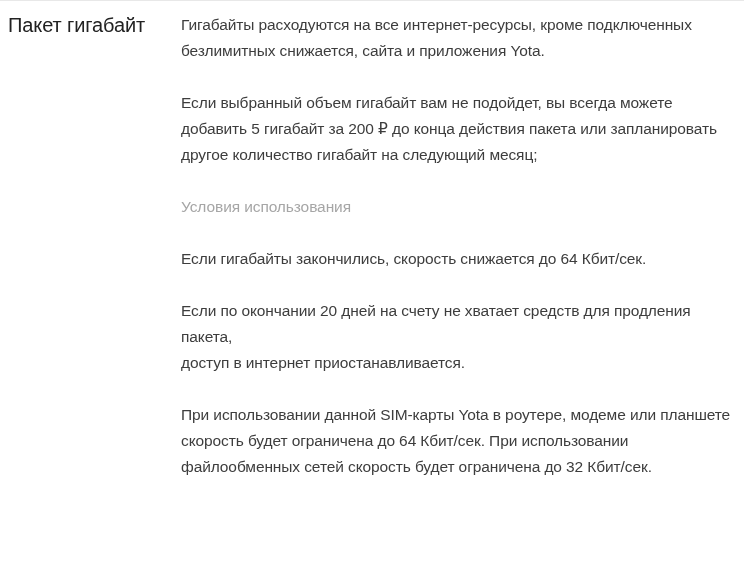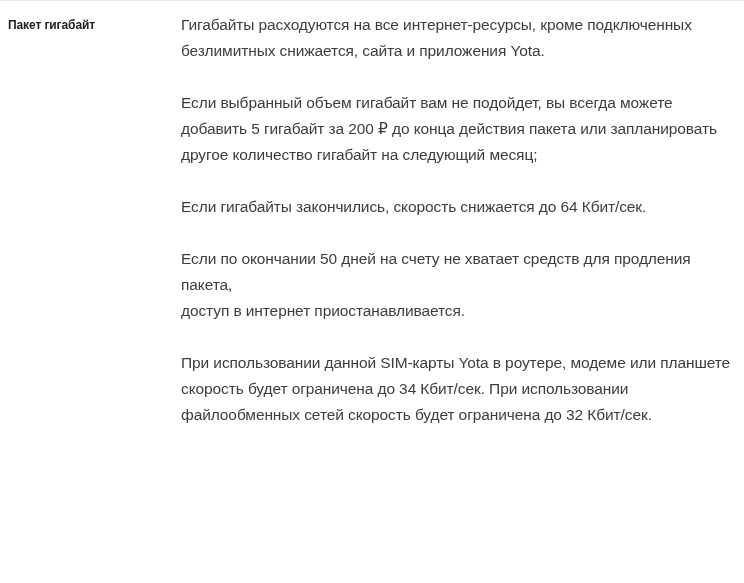--- a/index.html
+++ b/index.html
@@ -24,23 +24,23 @@
     display: flex;
     width: 100%;
     border-top: 1px solid var(--border);
   }
   .term-col {
     width: 181px;
     flex: 0 0 181px;
     padding: 13px 10px 0 8px;
   }
   .term-title {
-    font-size: 12px;
+    font-size: 20px;
     line-height: 22px;
-    font-weight: bold;
+    font-weight: normal;
     color: var(--heading);
     letter-spacing: -0.1px;
   }
   .desc-col {
     flex: 1 1 auto;
     padding: 11px 4px 0 0;
   }
   .para {
     font-size: 15.5px;
     line-height: 26px;
@@ -67,27 +67,28 @@
     </div>
 
     <div class="desc-col">
       <p class="para">Гигабайты расходуются на все интернет-ресурсы, кроме подключенных
 безлимитных снижается, сайта и приложения Yota.</p>
 
       <p class="para">Если выбранный объем гигабайт вам не подойдет, вы всегда можете
 добавить 5 гигабайт за 200 ₽ до конца действия пакета или запланировать
 другое количество гигабайт на следующий месяц;</p>
 
+      <p class="para subheading">Условия использования</p>
 
 
       <p class="para">Если гигабайты закончились, скорость снижается до 64 Кбит/сек.</p>
 
-      <p class="para">Если по окончании 50 дней на счету не хватает средств для продления пакета,
+      <p class="para">Если по окончании 20 дней на счету не хватает средств для продления пакета,
 доступ в интернет приостанавливается.</p>
 
       <p class="para">При использовании данной SIM-карты Yota в роутере, модеме или планшете
-скорость будет ограничена до 34 Кбит/сек. При использовании
+скорость будет ограничена до 64 Кбит/сек. При использовании
 файлообменных сетей скорость будет ограничена до 32 Кбит/сек.</p>
 
     </div>
 
   </div>
 </div>
 
 </body></html>

